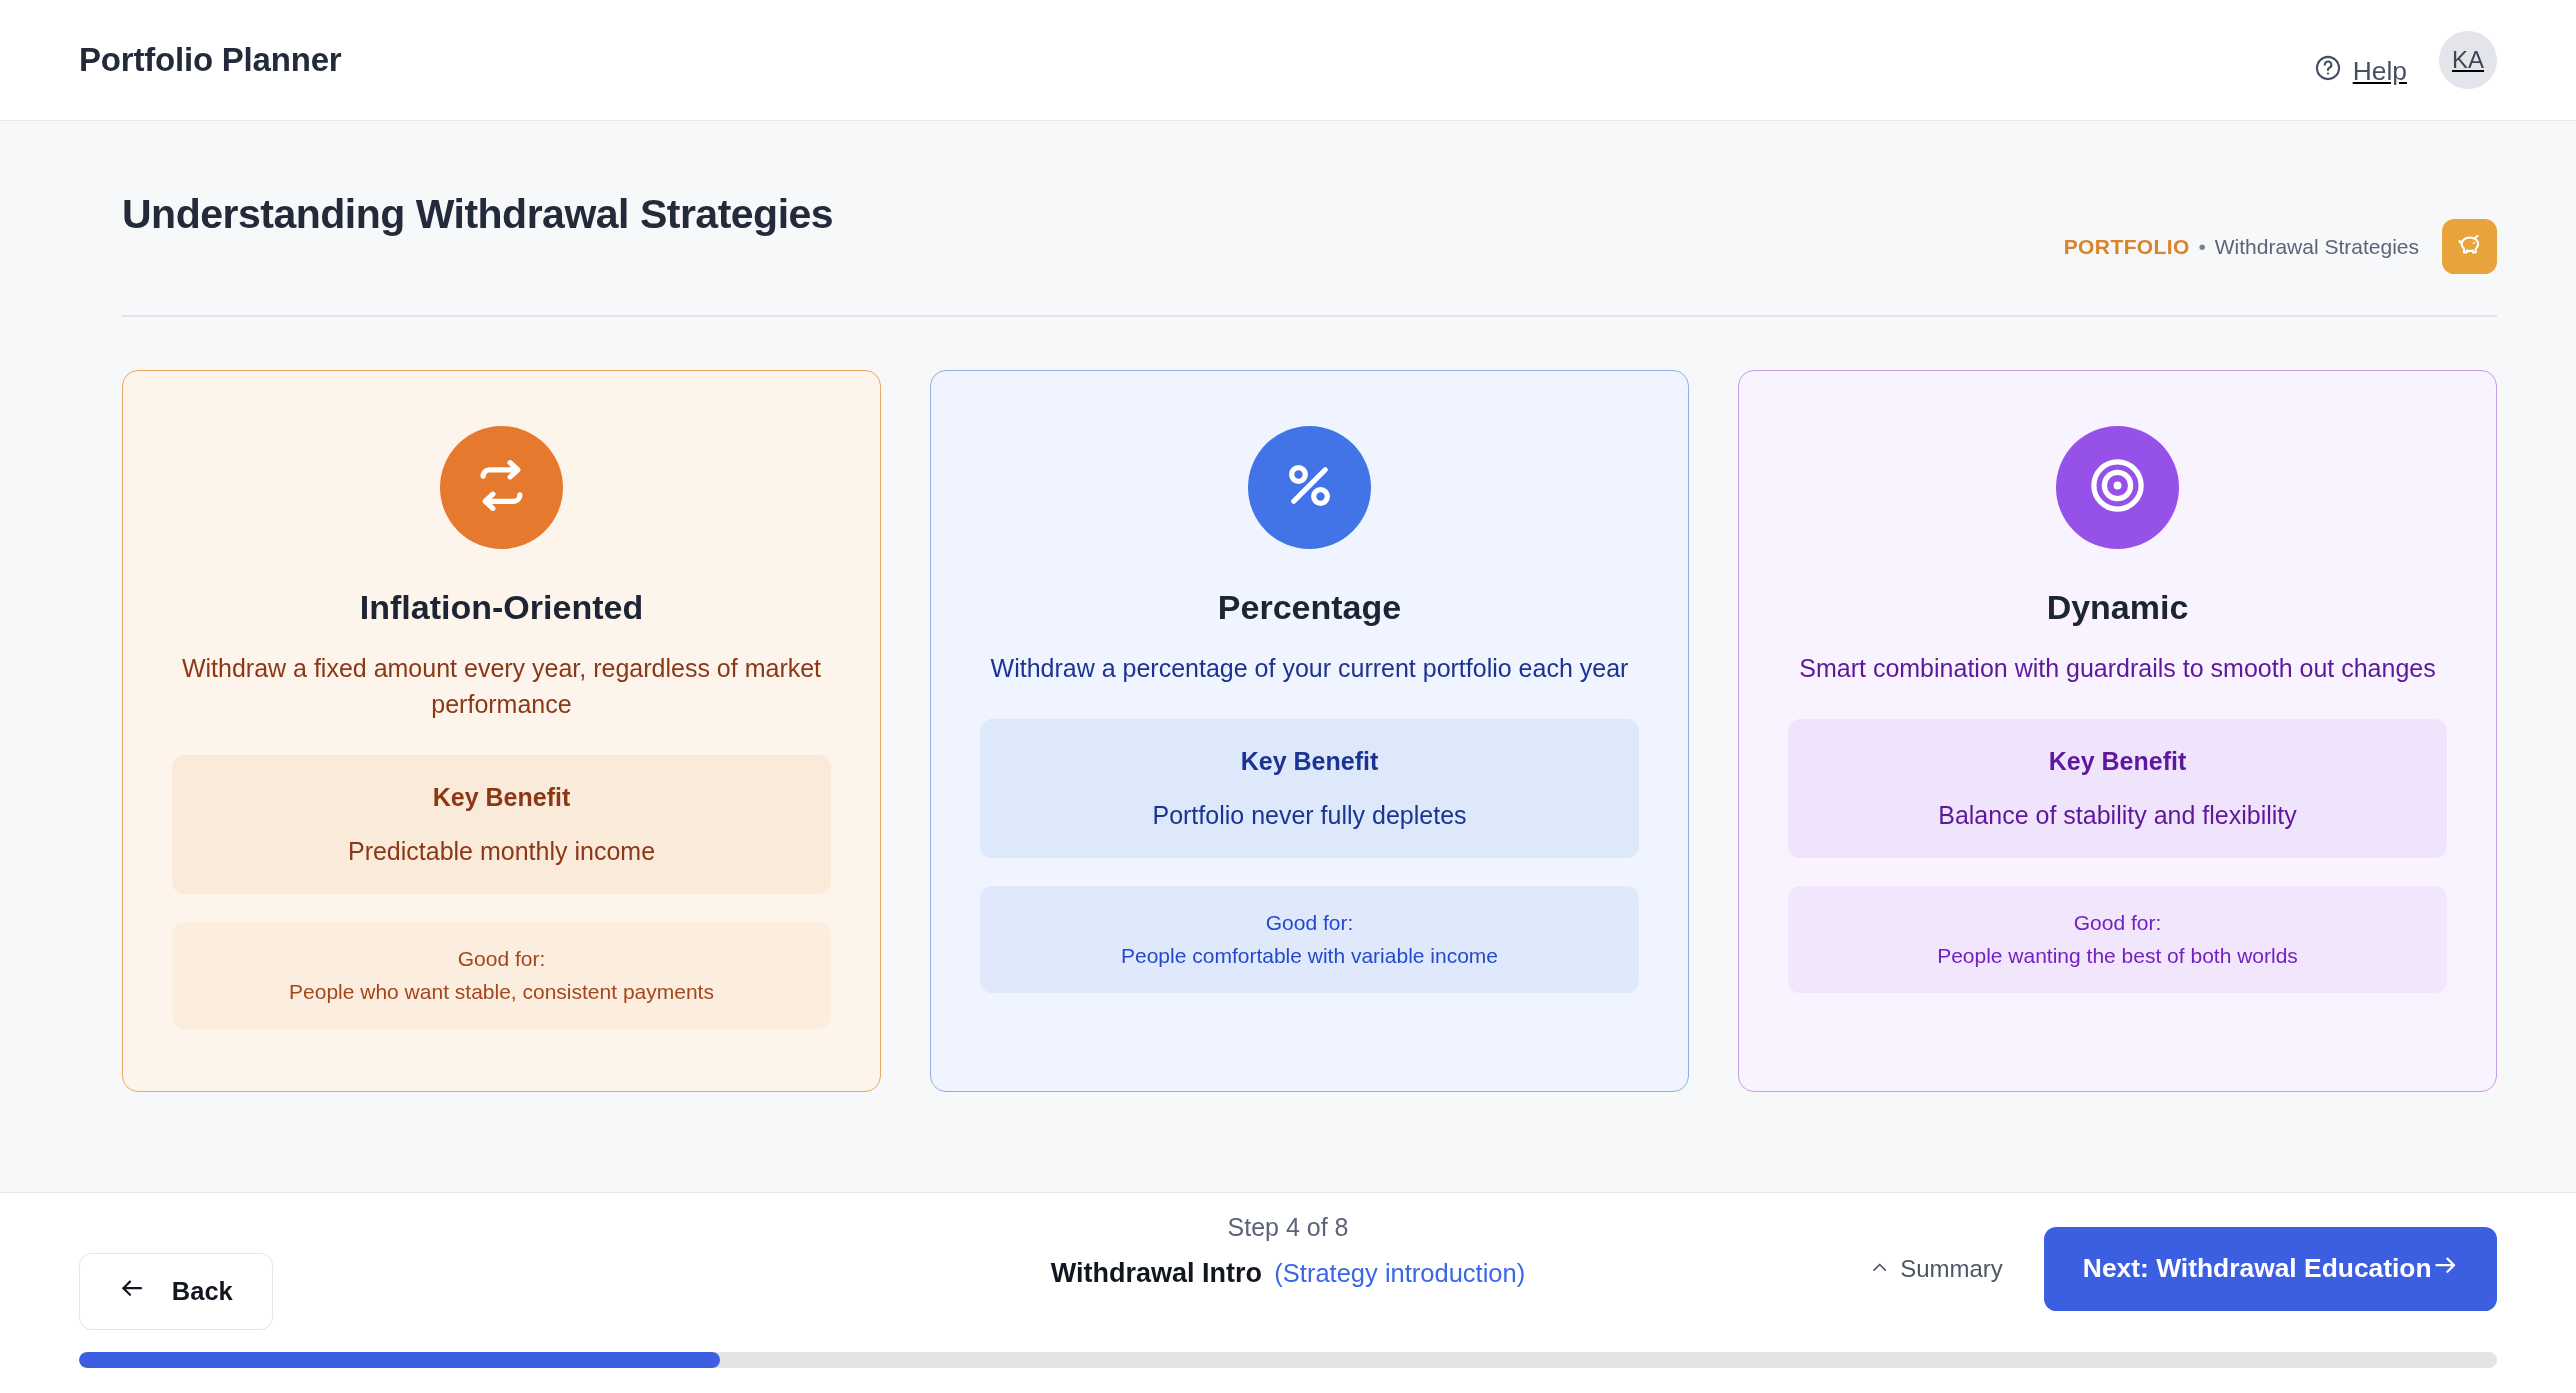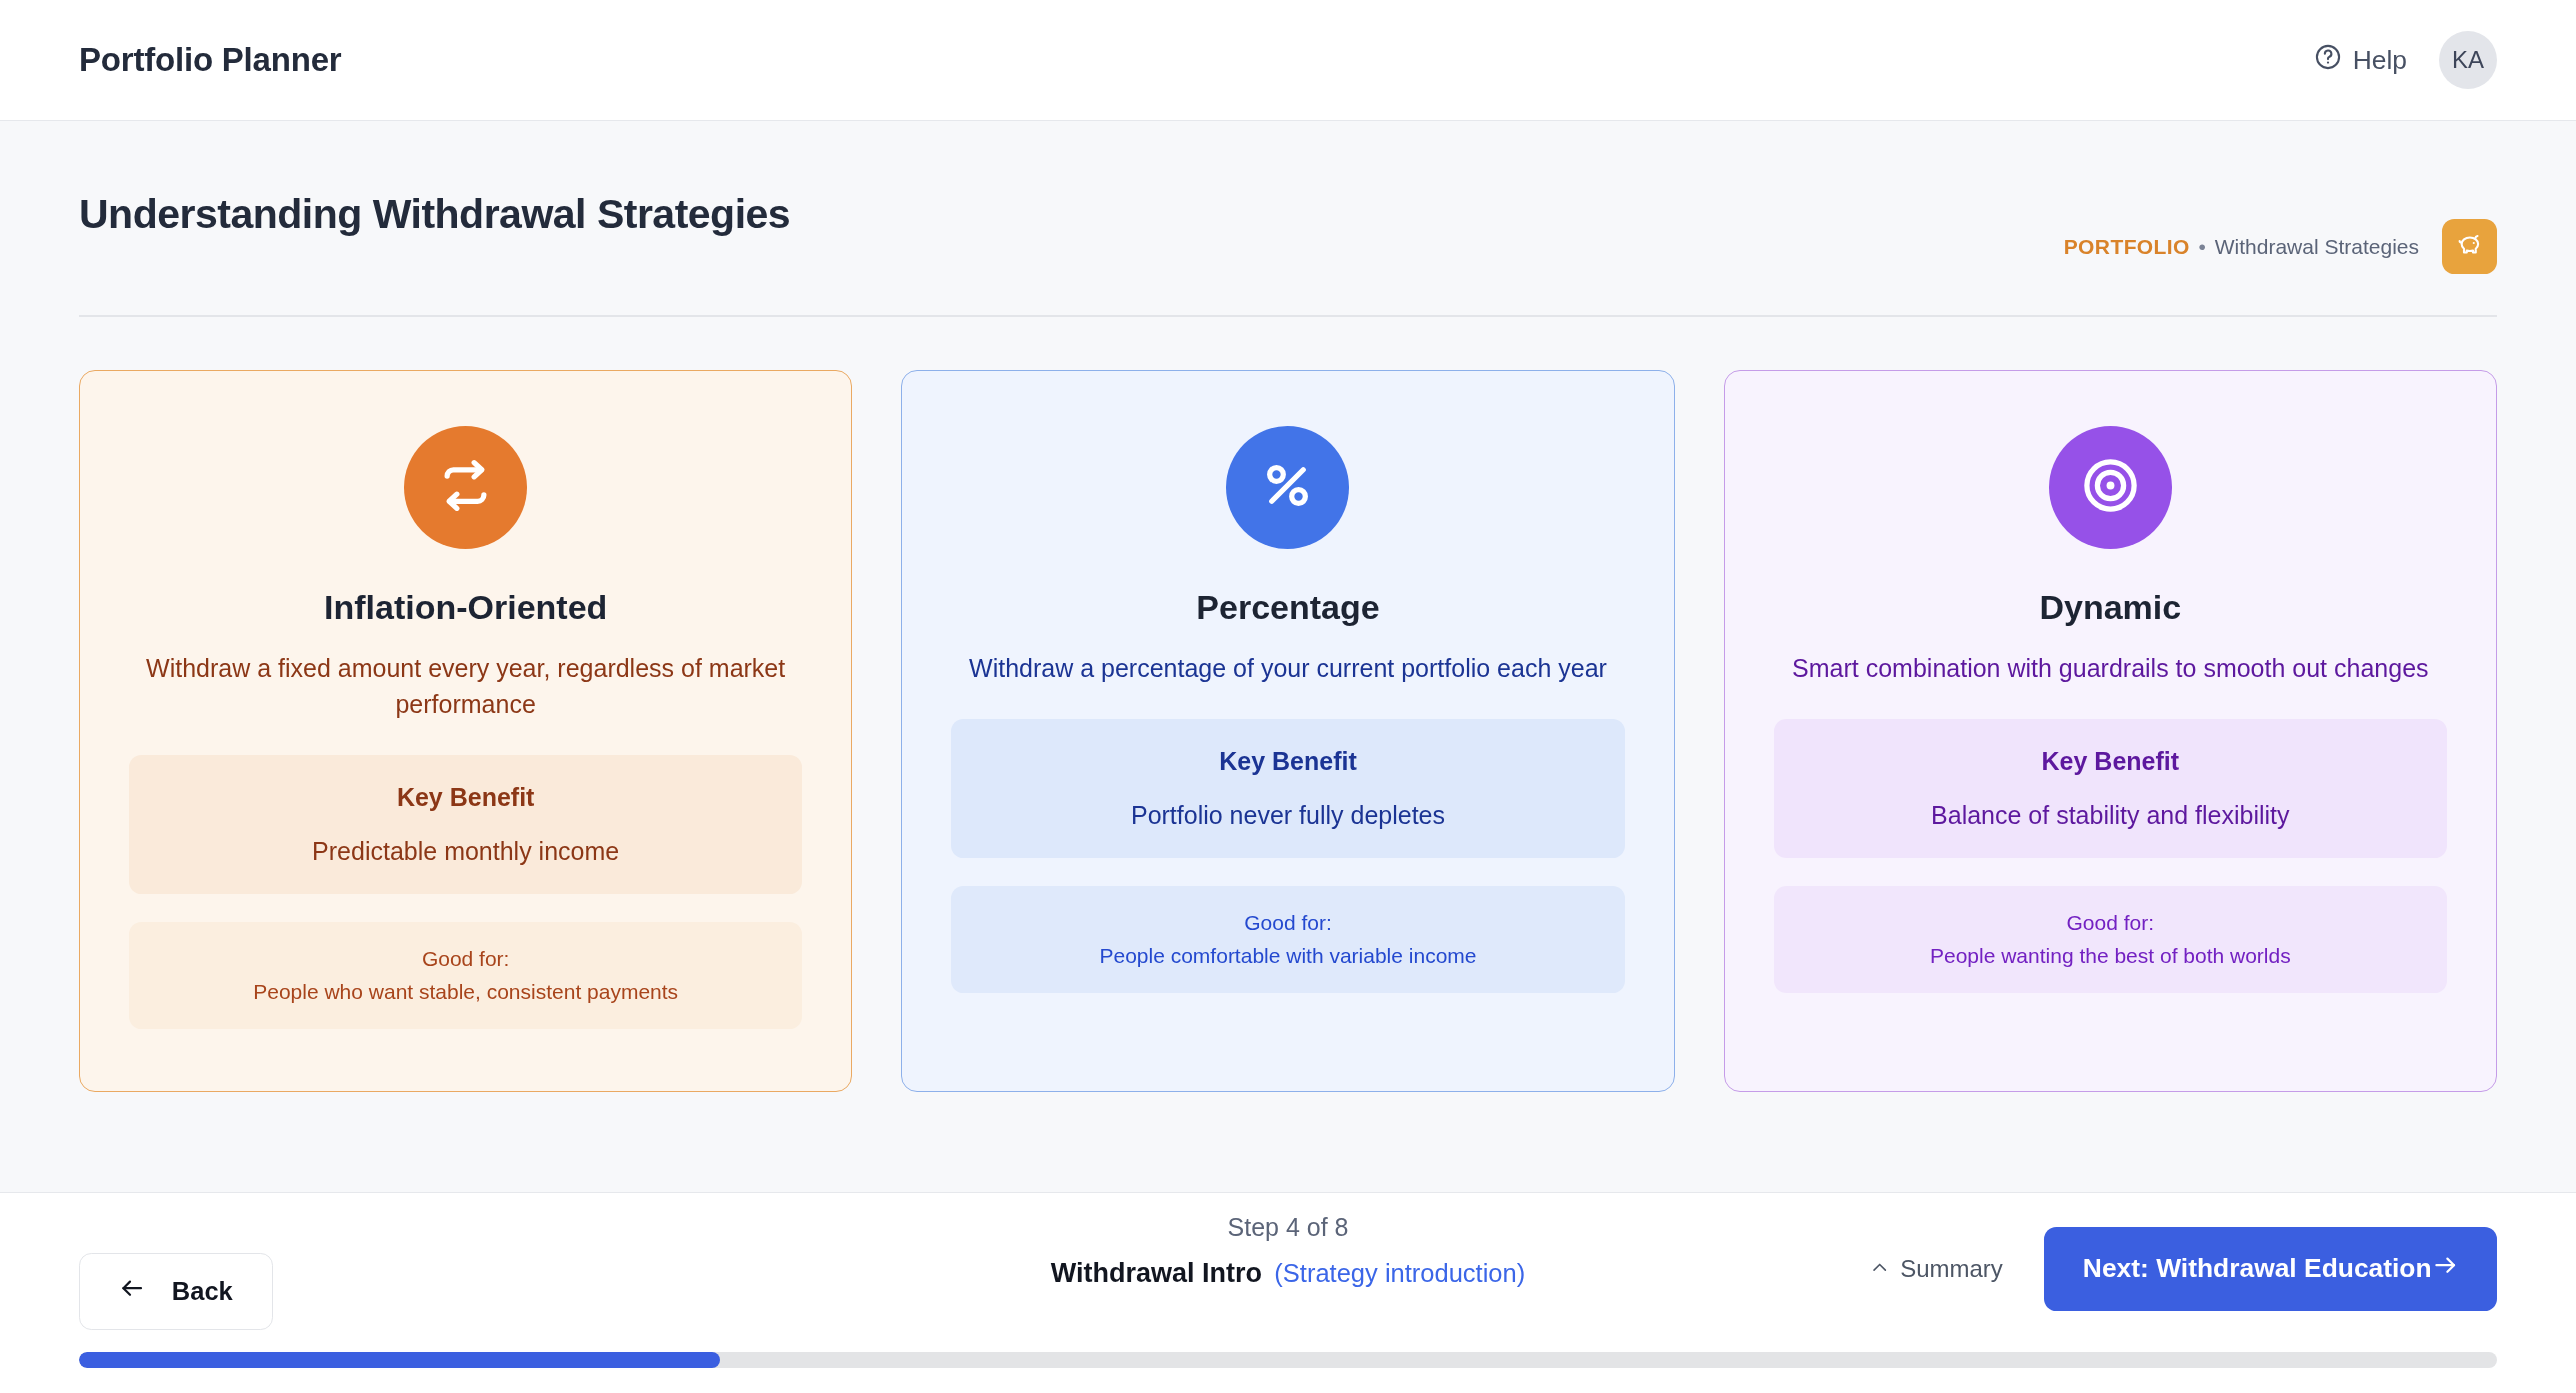--- a/index.html
+++ b/index.html
@@ -22,22 +22,23 @@
     padding: 0 79px;
   }
   .app-title {
     font-size: 33px;
     font-weight: bold;
     color: #232b3b;
     letter-spacing: -0.2px;
   }
   .header-right {
     display: flex;
-    align-items: center;
+    align-items: flex-end;
     gap: 32px;
+    text-decoration: underline;
   }
   .help-btn {
     display: flex;
     align-items: center;
     gap: 10.6px;
     font-size: 26.4px;
     color: #475063;
     cursor: pointer;
   }
   .help-icon { display: block; }
@@ -50,20 +51,21 @@
     color: #3d4559;
     cursor: pointer;
   }
 
   
   .main {
     height: 1071px;
     background: #f7f8fa;
     padding: 0 79px;
     position: relative;
+    margin-left: 43px;
   }
   .title-row {
     display: flex;
     justify-content: space-between;
     align-items: flex-start;
     padding-top: 70px;
   }
   .page-title {
     font-size: 41px;
     font-weight: bold;

